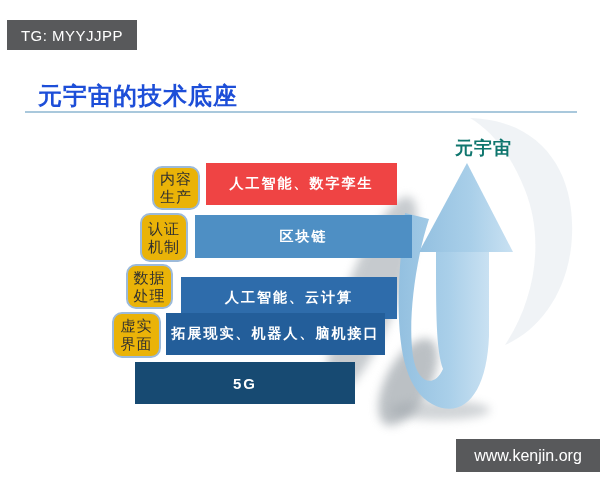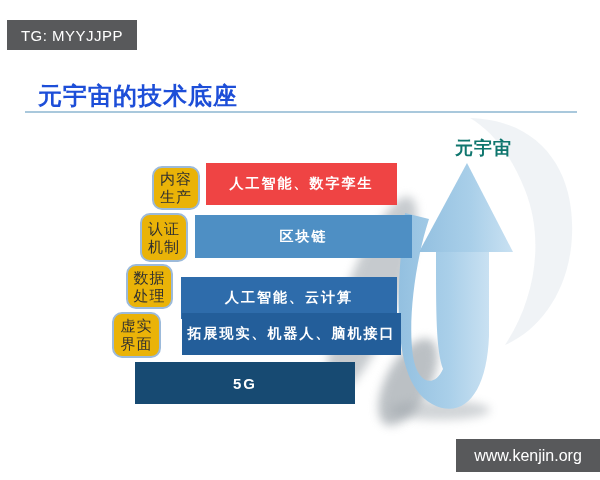--- a/index.html
+++ b/index.html
@@ -68,17 +68,17 @@
   <div class="cat" style="left:126px;top:264px;width:43px;height:41px">
     <span>数据</span>
     <span>处理</span>
   </div>
   <div class="bar" style="left: 181px; top: 277px; width: 216px; height: 42px; background: rgb(46, 108, 171);">人工智能、云计算</div>
 
   <div class="cat" style="left:112px;top:312px;width:45px;height:42px">
     <span>虚实</span>
     <span>界面</span>
   </div>
-  <div class="bar" style="left: 182px; top: 313px; width: 219px; height: 42px; background: rgb(35, 94, 154);">拓展现实、机器人、脑机接口</div>
+  <div class="bar" style="left: 166px; top: 313px; width: 219px; height: 42px; background: rgb(35, 94, 154);">拓展现实、机器人、脑机接口</div>
 
   <div class="bar" style="left: 135px; top: 362px; width: 220px; height: 42px; font-size: 15px; background: rgb(23, 74, 114);">5G</div>
 
 </div>
 
 </body></html>

